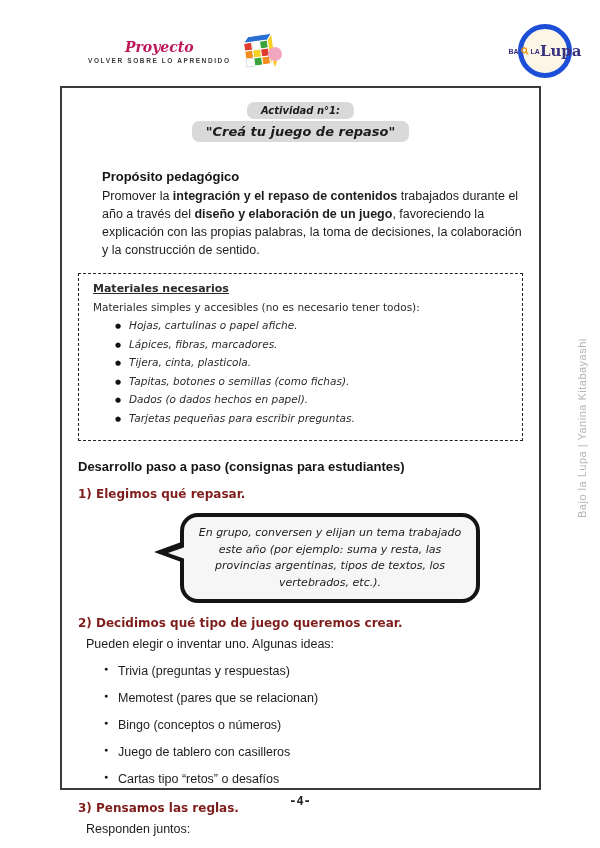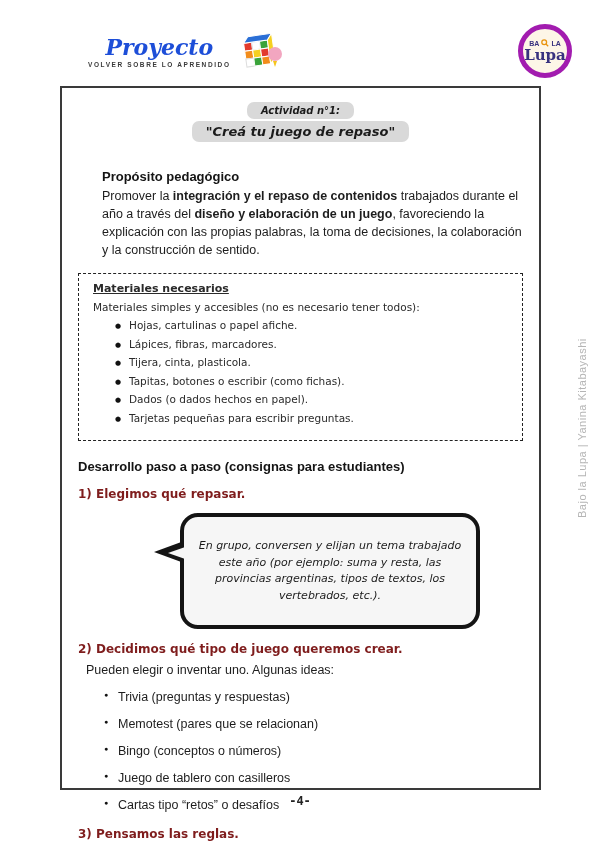--- a/index.html
+++ b/index.html
@@ -2,26 +2,26 @@
 <html><head>
 <meta charset="utf-8">
 <style>
   * { margin:0; padding:0; box-sizing:border-box; }
   html,body { width:600px; height:848px; background:#ffffff; font-family:"Liberation Sans", sans-serif; color:#1d1d1d; }
   .page { position:relative; width:600px; height:848px; background:#fff; overflow:hidden; }
 
   
   .hdr-left { position:absolute; left:88px; top:28px; display:flex; align-items:center; gap:6px; }
   .hdr-left .txt { text-align:center; }
-  .script-title { font-family:"DejaVu Serif", serif; font-style:italic; font-weight:700; font-size:22px; color:#1d4ed8; line-height:1; }
+  .script-title { font-family:"DejaVu Serif", serif; font-style:italic; font-weight:700; font-size:14px; color:#be185d; line-height:1; }
   .sub-title { font-size:6.5px; letter-spacing:1.6px; font-weight:700; color:#3a3a3a; margin-top:3px; }
   .cube { width:48px; height:48px; }
 
   .lupa { position:absolute; right:28px; top:24px; width:54px; height:54px; border-radius:50%;
-          background:#fdf6e7; border:5px solid #a21caf; display:flex; flex-direction:column;
+          background:#fdf6e7; border:5px solid #1d4ed8; display:flex; flex-direction:row;
           align-items:center; justify-content:center; }
   .lupa-top { display:flex; align-items:center; gap:2px; font-size:7px; font-weight:800; color:#38327f; line-height:1; }
   .lupa-main { font-family:"DejaVu Serif", serif; font-size:15px; font-weight:800; color:#38327f; line-height:1; margin-top:1px; }
   .mag { width:8px; height:8px; }
 
   
   .frame { position:absolute; left:60px; top:86px; width:481px; height:704px;
            border:2px solid #3a3a3a; background:#fff; padding:10px 16px; }
 
   .title-wrap { text-align:center; margin-top:2px; }
@@ -31,30 +31,30 @@
   .badge.l2 { font-size:13px; margin-top:2px; }
 
   .purpose { margin-top:26px; font-size:12.5px; line-height:1.42;margin-left:24px; }
   .purpose h2 { font-size:13px; font-weight:800; color:#141414; margin-bottom:2px; }
   .purpose strong { font-weight:800; }
 
   .materials { margin-top:14px; border:1.5px dashed #222; padding:8px 14px 10px 14px;
                font-family:"DejaVu Sans", sans-serif; font-size:10.5px; color:#2a2a2a; }
   .materials h3 { font-size:11px; font-weight:600; text-decoration:underline; margin-bottom:6px; }
   .materials .intro { margin-bottom:6px; }
-  .materials ul { list-style:none; margin-left:22px; }
+  .materials ul { list-style:none; margin-left:22px;font-style:italic; }
   .materials li { margin-bottom:6.5px; position:relative; padding-left:14px; }
   .materials li::before { content:"●"; position:absolute; left:0; top:0; font-size:7px; line-height:14px; color:#111; }
 
   .dev-heading { margin-top:18px; font-size:13px; font-weight:800; color:#141414; }
 
   .step-title { margin-top:13px; font-family:"DejaVu Sans", sans-serif; font-weight:700; font-size:12px; color:#7f1d1d; }
 
   .bubble { position:relative; margin:12px 28px 6px 102px; width:300px; background:#f6f6f6;
-            border:4px solid #141414; border-radius:18px; padding:21px 14px; text-align:center;
+            border:4px solid #141414; border-radius:18px; padding:8px 14px; text-align:center;
             font-family:"DejaVu Sans", sans-serif; font-style:italic; font-size:11px; line-height:1.5; color:#1b1b1b; }
   .bubble::before { content:""; position:absolute; left:-30px; top:24px; width:0; height:0;
             border-style:solid; border-width:11px 30px 11px 0; border-color:transparent #141414 transparent transparent; }
   .bubble::after { content:""; position:absolute; left:-16px; top:29px; width:0; height:0;
             border-style:solid; border-width:7px 20px 7px 0; border-color:transparent #f6f6f6 transparent transparent; }
 
   .step-body { margin-top:6px; margin-left:8px; font-size:12.5px; line-height:1.35; }
   .step-body ul { list-style:none; margin-left:18px; margin-top:2px; }
   .step-body li { position:relative; padding-left:14px; margin-top:10px; }
   .step-body li::before { content:"●"; position:absolute; left:0; top:1px; font-size:7px; color:#111; }
@@ -118,21 +118,21 @@
       <p><span>Promover la </span><strong>integración y el repaso de contenidos</strong><span> trabajados durante el año a través del </span><strong>diseño y elaboración de un juego</strong><span>, favoreciendo la explicación con las propias palabras, la toma de decisiones, la colaboración y la construcción de sentido.</span></p>
     </div>
 
     <div class="materials">
       <h3>Materiales necesarios</h3>
       <div class="intro">Materiales simples y accesibles (no es necesario tener todos):</div>
       <ul>
         <li>Hojas, cartulinas o papel afiche.</li>
         <li>Lápices, fibras, marcadores.</li>
         <li>Tijera, cinta, plasticola.</li>
-        <li>Tapitas, botones o escribir (como fichas).</li>
+        <li>Tapitas, botones o semillas (como fichas).</li>
         <li>Dados (o dados hechos en papel).</li>
         <li>Tarjetas pequeñas para escribir preguntas.</li>
       </ul>
     </div>
 
     <div class="dev-heading">Desarrollo paso a paso (consignas para estudiantes)</div>
 
     <div class="step-title">1) Elegimos qué repasar.</div>
 
     <div class="bubble">En grupo, conversen y elijan un tema trabajado este año (por ejemplo: suma y resta, las provincias argentinas, tipos de textos, los vertebrados, etc.).</div>

